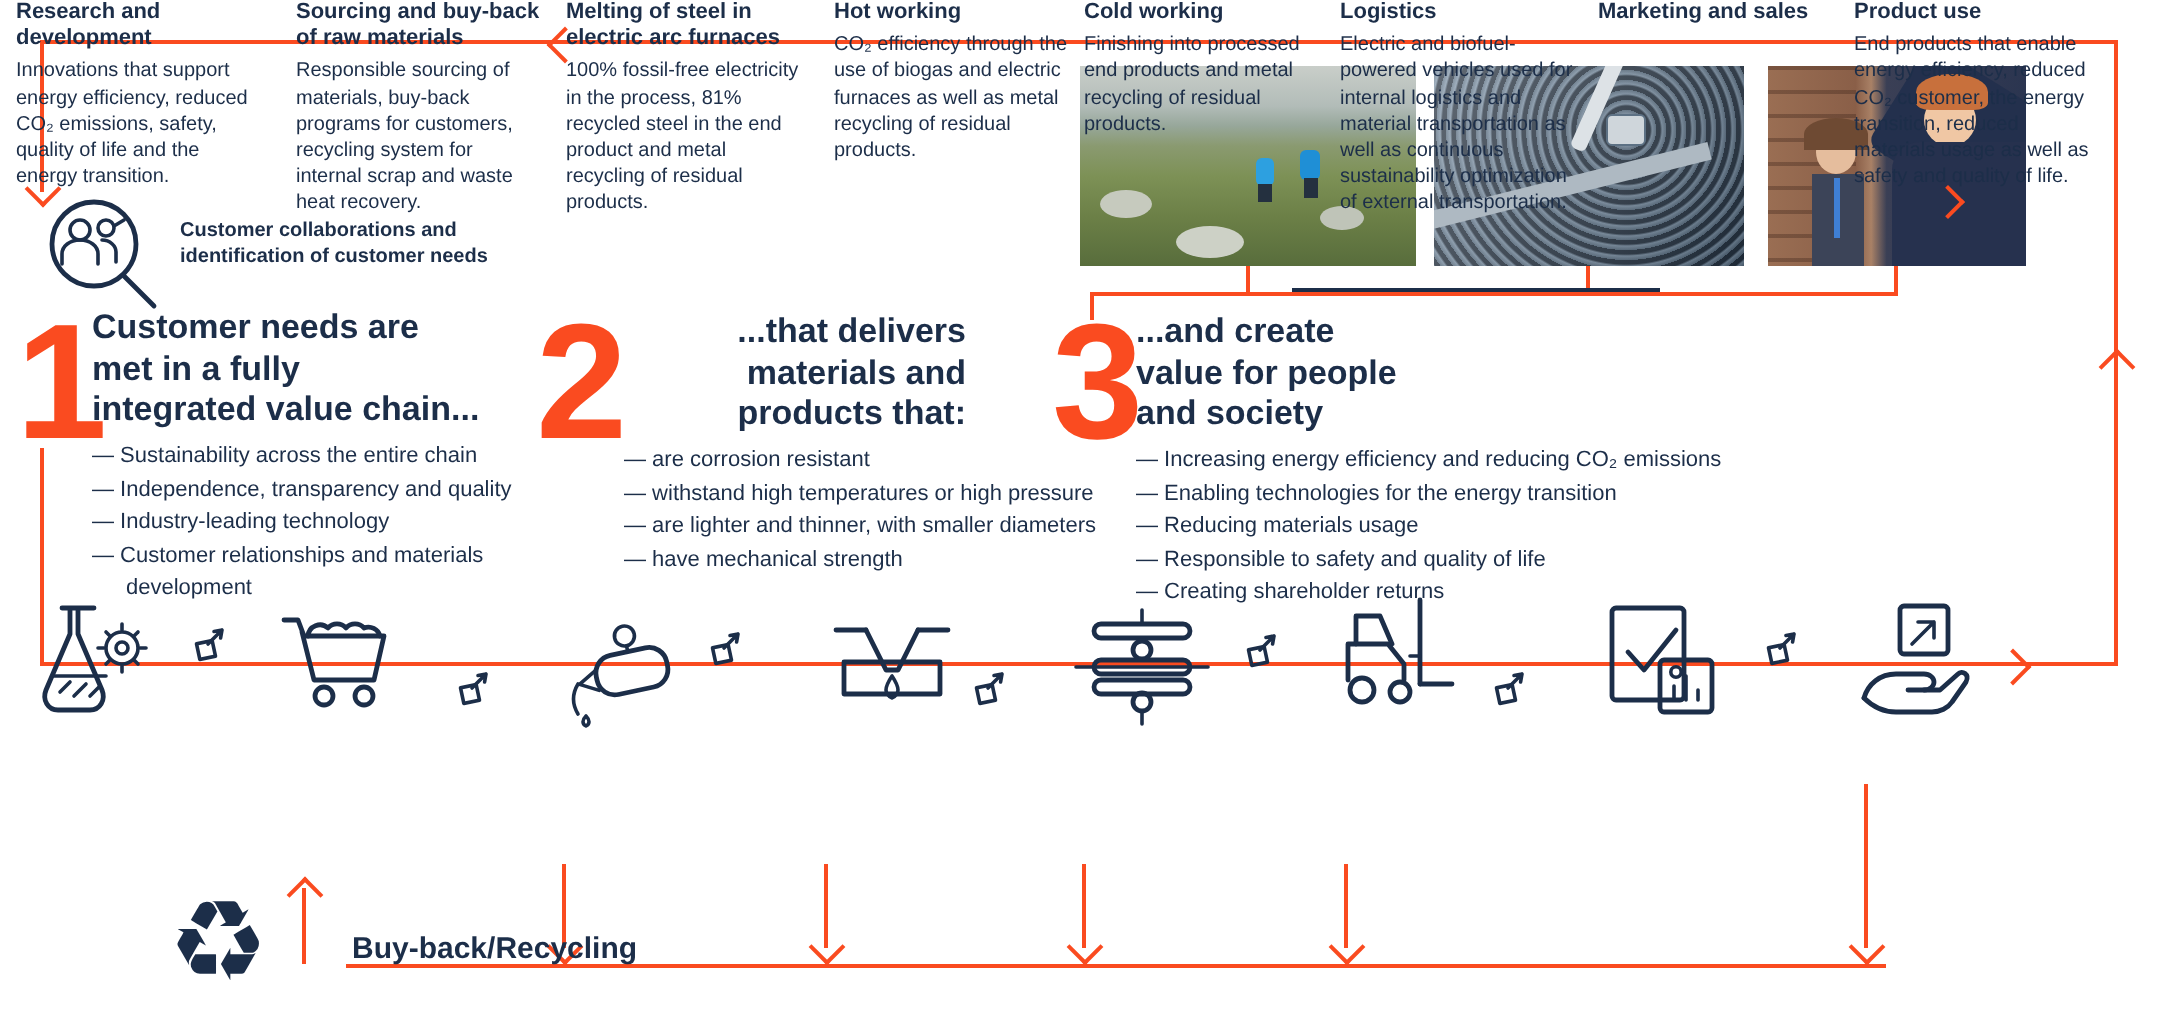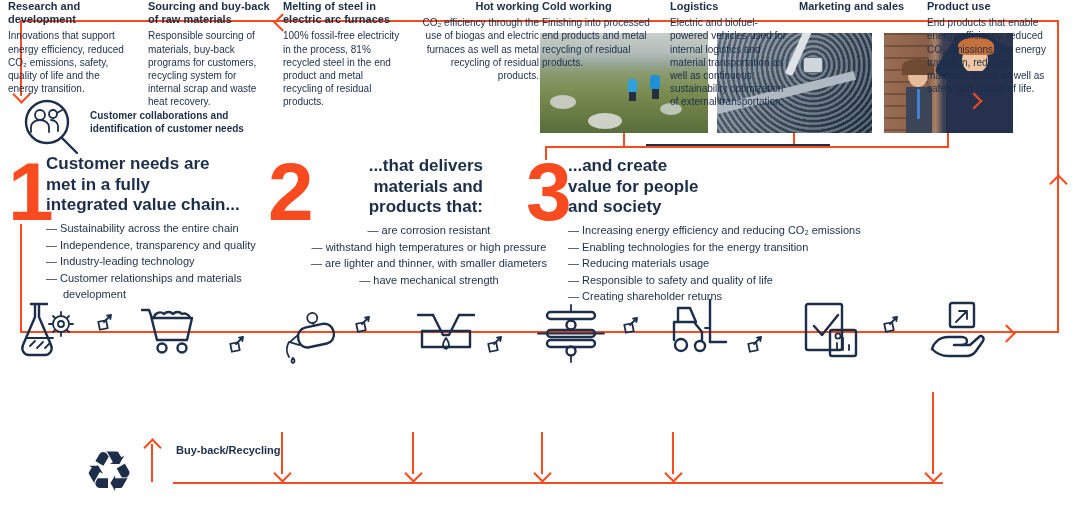--- a/index.html
+++ b/index.html
@@ -28,21 +28,21 @@
   .stage{position:absolute;top:372;width:122px;}
   .stage .t{font-size:11px;font-weight:700;line-height:1.2;margin-bottom:3px;}
   .stage .d{font-size:10px;line-height:1.32;}
 
   .photo{position:absolute;top:33px;height:100px;overflow:hidden;}
   .icon-svg{position:absolute;}
   svg .st{fill:none;stroke:var(--navy);stroke-width:2.4;stroke-linecap:round;stroke-linejoin:round;}
   svg .st2{fill:none;stroke:var(--navy);stroke-width:1.8;stroke-linecap:round;stroke-linejoin:round;}
 
   .cust-label{position:absolute;left:90px;top:109px;width:158px;font-size:10px;font-weight:700;line-height:1.32;}
-  .buyback-label{position:absolute;left:176px;top:444px;font-size:11px;font-weight:700;}
+  .buyback-label{position:absolute;left:176px;top:466px;font-size:15px;font-weight:700;}
   .recycle-glyph{position:absolute;left:84px;top:444px;font-size:56px;line-height:1;color:var(--navy);font-family:"DejaVu Sans",sans-serif;}
 </style>
 </head>
 <body>
 
 <div id="canvas">
 
   <div class="ln" style="left:20px;top:20px;width:1039px;height:2px;"></div>
   <div class="chev left" style="left:276px;top:15.5px;"></div>
   <div class="ln" style="left:20px;top:20px;width:2px;height:76px;"></div>
@@ -94,21 +94,21 @@
     <div class="b">— Sustainability across the entire chain</div>
     <div class="b">— Independence, transparency and quality</div>
     <div class="b">— Industry-leading technology</div>
     <div class="b">— Customer relationships and materials development</div>
   </div>
 
   <div class="sec-num" style="left:268px;top:160px;">2</div>
   <div class="sec-head" style="left:308px;top:156px;width:175px;text-align:right;">...that delivers
 materials and
 products that:</div>
-  <div class="sec-bullets" style="left:298px;top:222px;width:262px;text-align:center;">
+  <div class="sec-bullets" style="left:312px;top:222px;width:262px;">
     <div class="b">— are corrosion resistant</div>
     <div class="b">— withstand high temperatures or high pressure</div>
     <div class="b">— are lighter and thinner, with smaller diameters</div>
     <div class="b">— have mechanical strength</div>
   </div>
 
   <div class="sec-num" style="left:526px;top:160px;">3</div>
   <div class="sec-head" style="left:568px;top:156px;width:185px;">...and create
 value for people
 and society</div>
@@ -280,36 +280,36 @@
     <div class="d">Responsible sourcing of materials, buy-back programs for customers, recycling system for internal scrap and waste heat recovery.</div>
   </div>
   <div class="stage" style="left:8px;">
     <div class="t">Research and development</div>
     <div class="d">Innovations that support energy efficiency, reduced CO₂ emissions, safety, quality of life and the energy transition.</div>
   </div>
   <div class="stage" style="left:283px;">
     <div class="t">Melting of steel in electric arc furnaces</div>
     <div class="d">100% fossil-free electricity in the process, 81% recycled steel in the end product and metal recycling of residual products.</div>
   </div>
-  <div class="stage" style="left:417px;text-align:right;">
+  <div class="stage" style="left:417px;">
     <div class="t">Hot working</div>
     <div class="d">CO₂ efficiency through the use of biogas and electric furnaces as well as metal recycling of residual products.</div>
   </div>
   <div class="stage" style="left:542px;">
     <div class="t">Cold working</div>
     <div class="d">Finishing into processed end products and metal recycling of residual products.</div>
   </div>
   <div class="stage" style="left:670px;">
     <div class="t">Logistics</div>
     <div class="d">Electric and biofuel-powered vehicles used for internal logistics and material transportation as well as continuous sustainability optimization of external transportation.</div>
   </div>
   <div class="stage" style="left:799px;">
     <div class="t">Marketing and sales</div>
   </div>
   <div class="stage" style="left:927px;">
     <div class="t">Product use</div>
-    <div class="d">End products that enable energy efficiency, reduced CO₂ emissions, the energy transition, reduced materials usage as well as safety and quality of life.</div>
+    <div class="d">End products that enable energy efficiency, reduced CO₂ customer, the energy transition, reduced materials usage as well as safety and quality of life.</div>
   </div>
 
   <div class="recycle-glyph">♻</div>
   <div class="buyback-label">Buy-back/Recycling</div>
 
 </div>
 
 </body></html>

